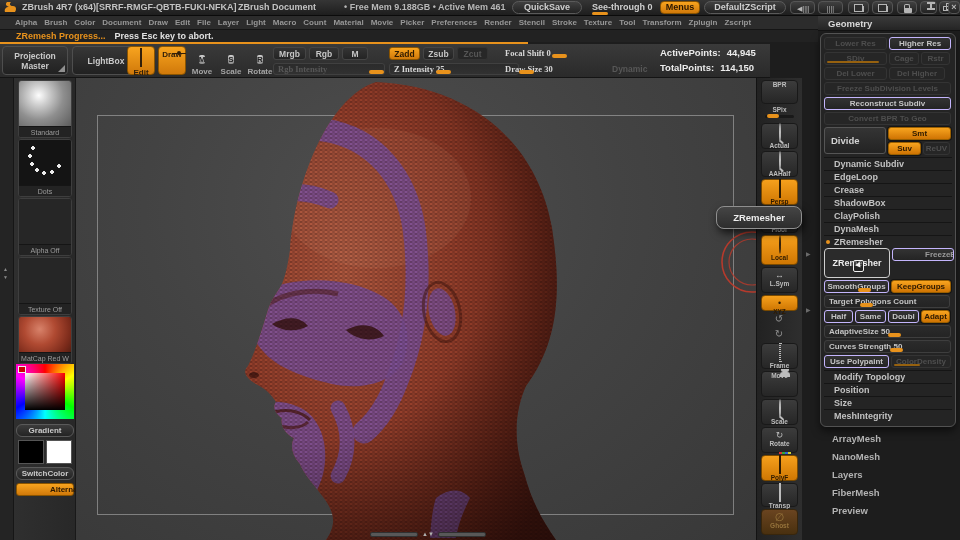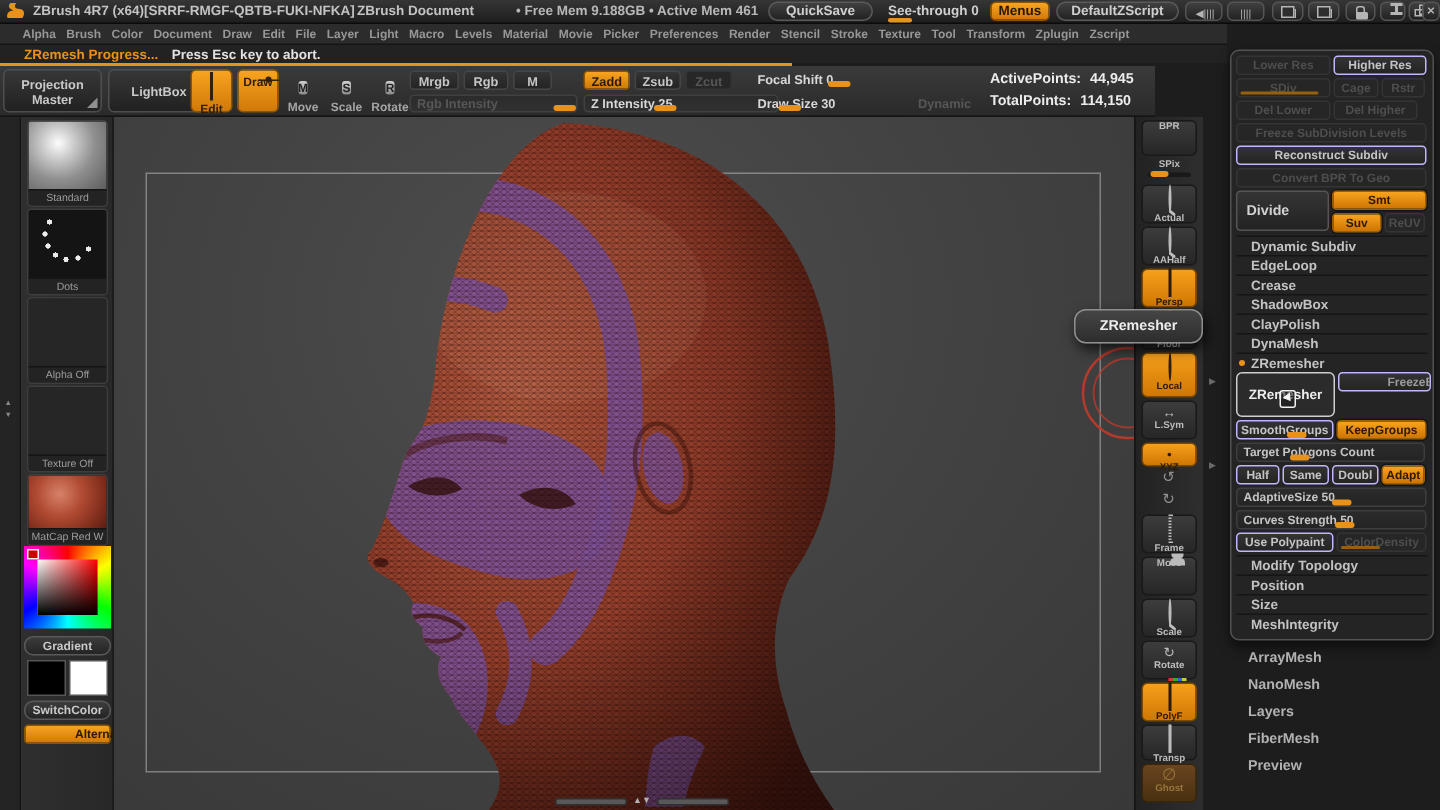--- a/index.html
+++ b/index.html
@@ -54,21 +54,21 @@
   .ic-draw{margin:4px auto 0;width:14px;height:8px;position:relative;}
   .ic-draw::before{content:"";position:absolute;left:5px;top:2px;width:4px;height:4px;background:#32200a;border-radius:50%;}
   .ic-draw::after{content:"";position:absolute;left:0;top:4px;width:14px;height:1px;background:#32200a;}
   .badge{width:11px;height:10px;background:linear-gradient(#cfcfcf,#8a8a8a);border-radius:2px;
     color:#222;font-size:8px;line-height:10px;font-weight:bold;margin:2px auto 0;}
   .minibtn{position:absolute;height:13px;line-height:12px;font-size:8.5px;font-weight:bold;text-align:center;
     border-radius:3px;background:linear-gradient(#343434,#242424);border:1px solid #454545;color:#c6c6c6;}
   .minibtn.orange{background:linear-gradient(#f8a41f,#d0790a);border:1px solid #8a5400;color:#2e1a00;}
   .minibtn.dis{color:#565656;border-color:#333;background:#272727;}
   .tslider{position:absolute;height:12px;background:linear-gradient(#2b2b2b,#313131);border:1px solid #404040;
-    border-radius:3px;font-size:8.5px;font-weight:bold;color:#d8d8d8;line-height:11px;padding-left:4px;white-space:nowrap;}
+    border-radius:3px;font-size:8.5px;font-weight:bold;color:#d8d8d8;line-height:11px;padding-left:4px;white-space:nowrap;font-family:Liberation Serif, serif;}
   .tslider.dis{color:#575757;}
   .thandle{position:absolute;bottom:0;height:4px;width:15px;background:#e8921c;border-radius:2px;}
   .statstxt{position:absolute;font-size:9.5px;font-weight:bold;color:#ececec;white-space:nowrap;}
   .statstxt .v{margin-left:6px;}
   
   .leftstrip{position:absolute;left:0;top:78px;width:14px;height:462px;background:#242424;border-right:1px solid #161616;}
   .leftstrip .arr{position:absolute;left:3px;font-size:5px;color:#8a8a8a;}
   .sidebar{position:absolute;left:14px;top:78px;width:62px;height:462px;
     background:linear-gradient(90deg,#2f2f2f,#282828);border-right:1px solid #191919;}
   .thumb{position:absolute;left:4px;width:54px;background:#1e1e1e;border:1px solid #3e3e3e;border-radius:3px;overflow:hidden;}
@@ -200,21 +200,21 @@
       <span class="mi">Alpha</span>
       <span class="mi">Brush</span>
       <span class="mi">Color</span>
       <span class="mi">Document</span>
       <span class="mi">Draw</span>
       <span class="mi">Edit</span>
       <span class="mi">File</span>
       <span class="mi">Layer</span>
       <span class="mi">Light</span>
       <span class="mi">Macro</span>
-      <span class="mi">Levels</span>
+      <span class="mi">Count</span>
       <span class="mi">Material</span>
       <span class="mi">Movie</span>
       <span class="mi">Picker</span>
       <span class="mi">Preferences</span>
       <span class="mi">Render</span>
       <span class="mi">Stencil</span>
       <span class="mi">Stroke</span>
       <span class="mi">Texture</span>
       <span class="mi">Tool</span>
       <span class="mi">Transform</span>
@@ -406,20 +406,21 @@
       <div class="shelfbtn" style="top: 405px; height: 24px;"><span class="sq2"></span><span class="slabel">Transp</span></div>
       <div class="shelfbtn ghost" style="top: 431px; height: 26px;">
         <span class="glyphic" style="font-size: 11px;">∅</span>
         <span class="slabel">Ghost</span>
       </div>
     </div>
   <span class="trayarr" style="left:806px;top:250px">▶</span>
   <span class="trayarr" style="left:806px;top:306px">▶</span>
 
   <div class="rpanel">
+    <div class="rheader">Geometry</div>
     <div class="gcontainer" id="geom">
         <div class="grow"><div class="gbtn dis" style="width: 63px;"><span>Lower Res</span></div><div class="gbtn " style="width: 62px;"><span>Higher Res</span></div></div>
         <div class="grow"><div class="gbtn dis" style="width: 63px;"><span>SDiv</span><span class="gfill" style="width: 85%;"></span></div><div class="gbtn dis" style="width: 30px;"><span>Cage</span></div><div class="gbtn dis" style="width: 29px;"><span>Rstr</span></div></div>
         <div class="grow"><div class="gbtn dis" style="width: 63px;"><span>Del Lower</span></div><div class="gbtn dis" style="width: 56px;"><span>Del Higher</span></div></div>
         <div class="grow"><div class="gbtn dis" style="width: 127px;"><span>Freeze SubDivision Levels</span></div></div>
         <div class="grow"><div class="gbtn " style="width: 127px;"><span>Reconstruct Subdiv</span></div></div>
         <div class="grow"><div class="gbtn dis" style="width: 127px;"><span>Convert BPR To Geo</span></div></div>
         <div class="grow"><div class="dv-big">Divide</div><div class="dv-stack"><div class="gbtn act" style="width: 63px;">Smt</div><div style="margin-top: 2px;"><div class="gbtn act" style="width: 33px;">Suv</div><div class="gbtn dis" style="width: 27px;">ReUV</div></div></div></div>
         <div class="ghead"><span>Dynamic Subdiv</span></div>
         <div class="ghead"><span>EdgeLoop</span></div>

